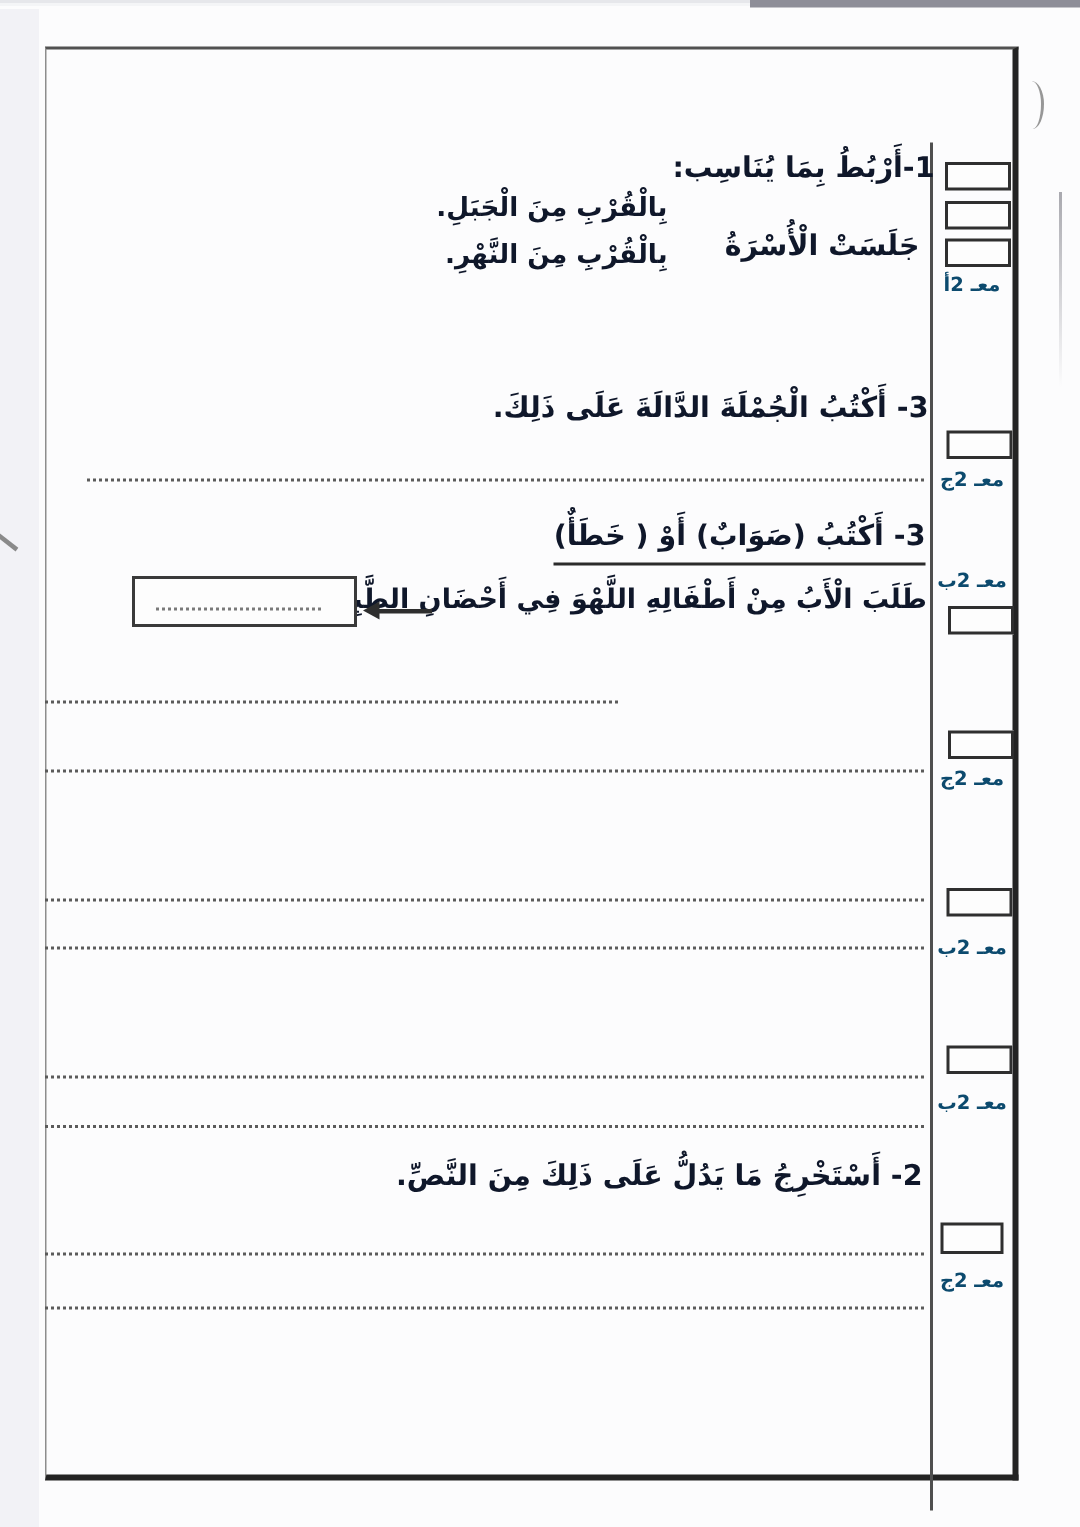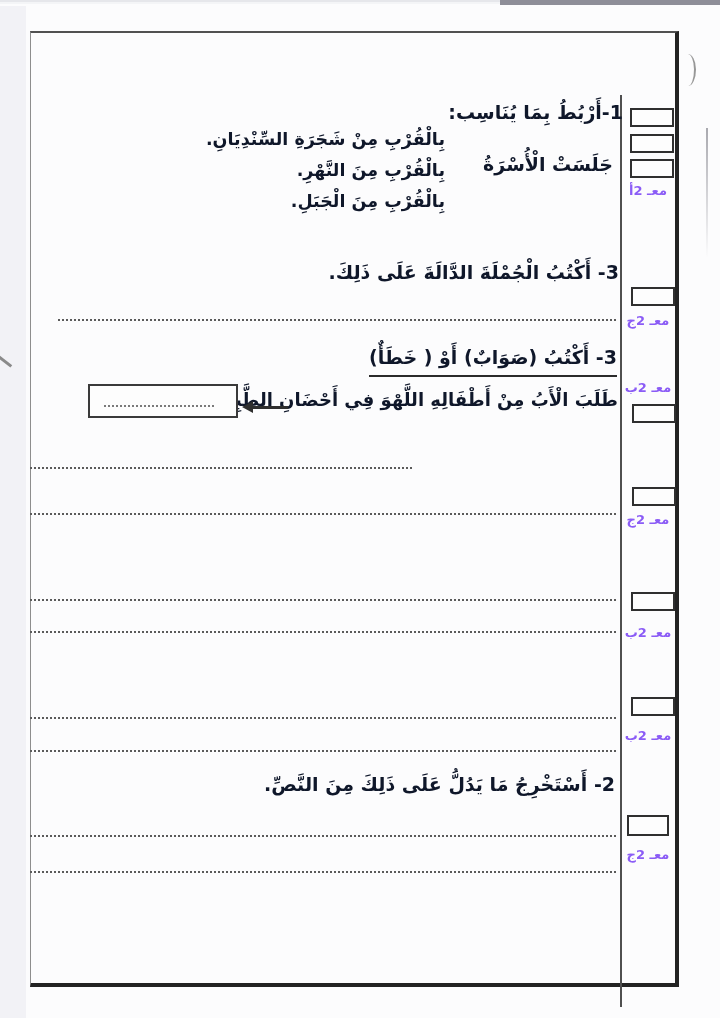--- a/index.html
+++ b/index.html
@@ -26,44 +26,43 @@
 
   .dotline{position:absolute;height:0;border-bottom:2px dotted #5b5b5b;}
   .answer-box{position:absolute;left:88px;top:384px;width:150px;height:34px;box-sizing:border-box;border:2px solid #3a3a3a;background:#fdfdfd;}
   .answer-box .inner-dots{position:absolute;left:14px;right:22px;bottom:9px;height:0;border-bottom:2px dotted #7a7a7a;}
 
   .arrow-line{position:absolute;left:252px;top:406px;width:36px;height:2.5px;background:#2e2e2e;}
   .arrow-line::before{content:"";position:absolute;left:-10px;top:-5px;width:0;height:0;
     border-top:6px solid transparent;border-bottom:6px solid transparent;border-right:11px solid #2e2e2e;}
 
   .mark-box{position:absolute;width:44px;height:19px;box-sizing:border-box;border:2px solid #2f2f2f;background:#fdfdfd;}
-  .mark-label{position:absolute;left:618px;width:60px;direction:rtl;text-align:center;font-size:13px;font-weight:700;color:#8b5cf6;white-space:nowrap;}
+  .mark-label{position:absolute;left:618px;width:60px;direction:rtl;text-align:center;font-size:13px;font-weight:700;color:#0c4a6e;white-space:nowrap;}
 </style>
 </head>
 <body>
 
 <div class="canvas">
   <div class="paper"></div>
 
   <div class="scan-top-hair"></div>
   <div class="scan-top-strip"></div>
   <div class="scan-left-pale"></div>
   <div class="scan-left-tick"></div>
   <div class="scan-fold-curve"></div>
   <div class="scan-right-edge"></div>
 
   <div class="frame"></div>
   <div class="margin-line"></div>
 
   <div class="artext h19" style="right:97px;top:99px;">1-أَرْبُطُ بِمَا يُنَاسِب:</div>
   <div class="artext h19" style="right:107px;top:151px;">جَلَسَتْ الْأُسْرَةُ</div>
   <div class="artext options" style="right:275px;top:124px;">
-    <div>بِالْقُرْبِ مِنْ شَجَرَةِ السِّنْدِيَانِ.</div>
+    <div>بِالْقُرْبِ مِنَ الْجَبَلِ.</div>
     <div>بِالْقُرْبِ مِنَ النَّهْرِ.</div>
-    <div>بِالْقُرْبِ مِنَ الْجَبَلِ.</div>
   </div>
   <div class="mark-box" style="left:630px;top:108px;"></div>
   <div class="mark-box" style="left:630px;top:134px;"></div>
   <div class="mark-box" style="left:630px;top:159px;"></div>
   <div class="mark-label" style="top:183px;">معـ 2أ</div>
 
   <div class="artext h19" style="right:101px;top:259px;">3- أَكْتُبُ الْجُمْلَةَ الدَّالَةَ عَلَى ذَلِكَ.</div>
   <div class="dotline" style="left:58px;top:319px;width:558px;"></div>
   <div class="mark-box" style="left:631px;top:287px;"></div>
   <div class="mark-label" style="top:313px;">معـ 2ج</div>

